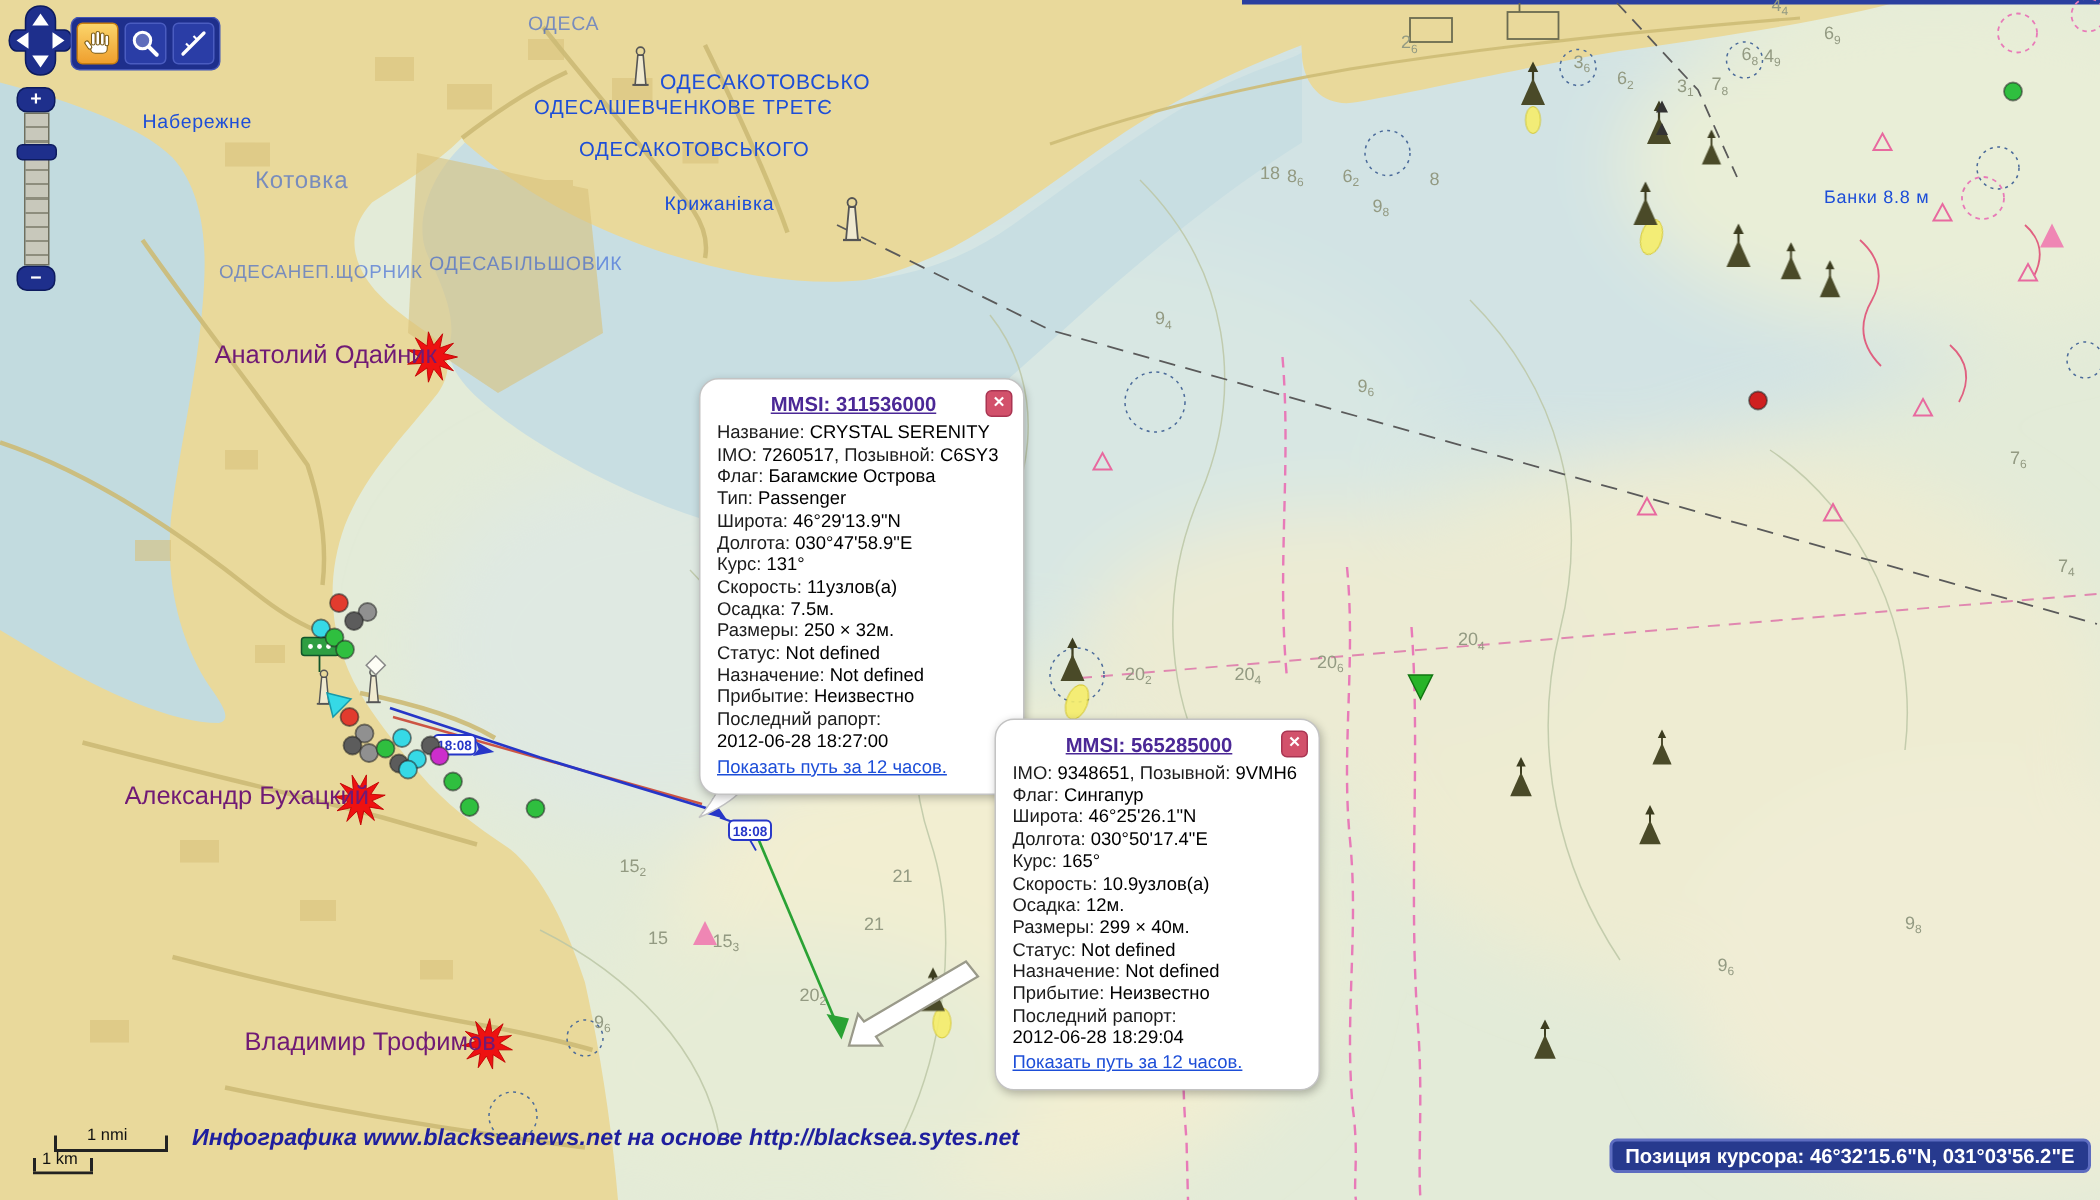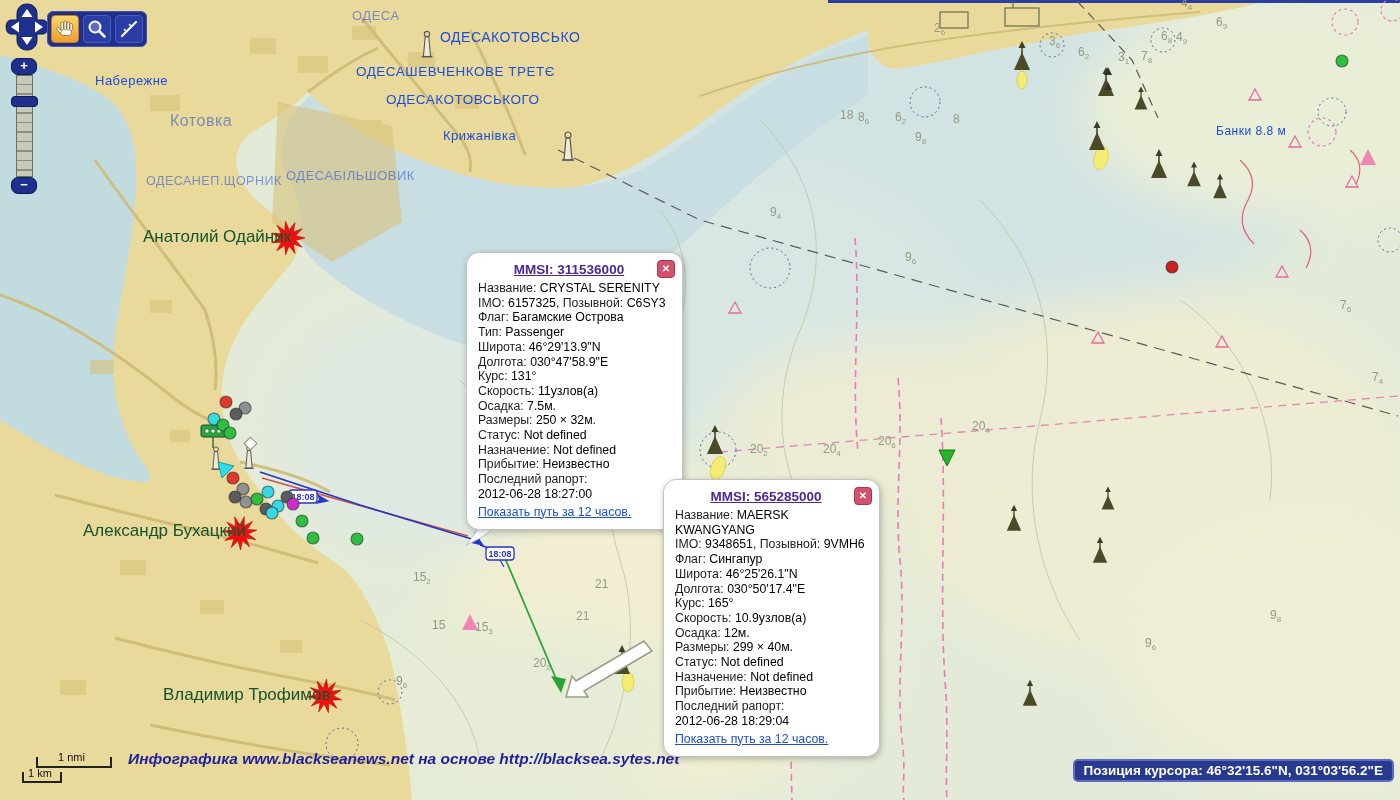--- a/index.html
+++ b/index.html
@@ -2,21 +2,21 @@
 <html><head>
 <meta charset="utf-8">
 <style>
   html,body{margin:0;padding:0;}
   body{width:1400px;height:800px;overflow:hidden;font-family:"Liberation Sans",sans-serif;}
   #map{position:relative;width:1400px;height:800px;background:#e3ebd8;}
   #terrain{position:absolute;left:0;top:0;}
   
   .place-label{position:absolute;color:#1d4ed8;letter-spacing:.5px;white-space:nowrap;}
   .place-label.faded{opacity:.55;}
-  .journalist-label{position:absolute;font-size:17px;color:#14532d;white-space:nowrap;}
+  .journalist-label{position:absolute;font-size:17px;color:#701a75;white-space:nowrap;}
   
   .popup{position:absolute;width:196px;background:#fff;border:1px solid #c3c3c3;border-radius:13px;
          box-shadow:1px 2px 6px rgba(0,0,0,.25);padding:8px 8px 9px 11px;z-index:30;}
   .popup .mmsi{display:block;text-align:center;font-size:13.5px;font-weight:bold;color:#4b2896;
                text-decoration:underline;margin:1px 14px 4px 0;cursor:pointer;}
   .popup .close-btn{position:absolute;top:7px;right:7px;width:16px;height:16px;background:#d2516b;
                border:1px solid #a93552;border-radius:4px;color:#fff;font-size:10px;font-weight:bold;
                text-align:center;line-height:15px;cursor:pointer;}
   .popup .row{font-size:12.3px;line-height:14.7px;color:#1c1c1c;}
   .popup .val{font-weight:normal;color:#000000;}
@@ -318,42 +318,42 @@
         <polygon points="336.8,708.2 328.7,703.1 328.4,712.7 324.3,704.0 318.8,711.8 320.1,702.3 311.2,706.0 317.5,698.7 308.0,697.0 317.2,694.2 310.2,687.6 319.4,690.3 317.1,681.0 323.4,688.2 326.5,679.1 327.9,688.5 335.4,682.5 331.5,691.3 341.0,690.3 333.0,695.5 341.6,699.9 332.0,699.9" fill="#ee1111" stroke="#c00000" stroke-width="0.6"></polygon>
       </g>
   </svg>
 
   <svg class="tail1" width="60" height="50">
     <path d="M28,2 L46,2 C44,18 36,30 8,42 C20,28 26,16 28,2 Z" fill="#fff" stroke="#c3c3c3" stroke-width="1"></path>
   </svg>
 
   <div id="label-layer">
       <div class="place-label faded" style="left: 352px; top: 8px; font-size: 13px;">ОДЕСА</div>
-      <div class="place-label" style="left: 440px; top: 29px; font-size: 14px;">ОДЕСАКОТОВСЬКО</div>
+      <div class="place-label" style="left: 440px; top: 46px; font-size: 14px;">ОДЕСАКОТОВСЬКО</div>
       <div class="place-label" style="left: 356px; top: 64px; font-size: 13.5px;">ОДЕСАШЕВЧЕНКОВЕ ТРЕТЄ</div>
       <div class="place-label" style="left: 386px; top: 92px; font-size: 13.5px;">ОДЕСАКОТОВСЬКОГО</div>
       <div class="place-label" style="left: 95px; top: 73px; font-size: 13px;">Набережне</div>
       <div class="place-label faded" style="left: 170px; top: 112px; font-size: 16px;">Котовка</div>
       <div class="place-label" style="left: 443px; top: 128px; font-size: 13px;">Крижанівка</div>
       <div class="place-label faded" style="left: 286px; top: 168px; font-size: 13px;">ОДЕСАБІЛЬШОВИК</div>
       <div class="place-label faded" style="left: 146px; top: 174px; font-size: 12.5px;">ОДЕСАНЕП.ЩОРНИК</div>
       <div class="place-label" style="left: 1200px; top: 124px; font-size: 12px; margin-left: 16px;">Банки 8.8 м</div>
     </div>
   <div id="journalist-layer">
       <div class="journalist-label" style="left: 143px; top: 227px;">Анатолий Одайник</div>
       <div class="journalist-label" style="left: 83px; top: 521px;">Александр Бухацкий</div>
       <div class="journalist-label" style="left: 163px; top: 685px;">Владимир Трофимов</div>
     </div>
 
   <div class="popup" style="left:443px;top:252px;margin-left:23px;">
     <a class="mmsi">MMSI: 311536000</a>
     <div class="close-btn">✕</div>
     <div class="rows">
         <div class="row"><span class="lbl">Название: </span><span class="val">CRYSTAL SERENITY</span></div>
-        <div class="row"><span class="lbl">IMO: </span><span class="val">6157325</span><span class="lbl">, Позывной: </span><span class="val">C6SY3</span></div>
+        <div class="row"><span class="lbl">IMO: </span><span class="val">7260517</span><span class="lbl">, Позывной: </span><span class="val">C6SY3</span></div>
         <div class="row"><span class="lbl">Флаг: </span><span class="val">Багамские Острова</span></div>
         <div class="row"><span class="lbl">Тип: </span><span class="val">Passenger</span></div>
         <div class="row"><span class="lbl">Широта: </span><span class="val">46°29'13.9"N</span></div>
         <div class="row"><span class="lbl">Долгота: </span><span class="val">030°47'58.9"E</span></div>
         <div class="row"><span class="lbl">Курс: </span><span class="val">131°</span></div>
         <div class="row"><span class="lbl">Скорость: </span><span class="val">11узлов(а)</span></div>
         <div class="row"><span class="lbl">Осадка: </span><span class="val">7.5м.</span></div>
         <div class="row"><span class="lbl">Размеры: </span><span class="val">250 × 32м.</span></div>
         <div class="row"><span class="lbl">Статус: </span><span class="val">Not defined</span></div>
         <div class="row"><span class="lbl">Назначение: </span><span class="val">Not defined</span></div>
@@ -361,21 +361,20 @@
         <div class="row"><span class="lbl">Последний рапорт:</span></div>
         <div class="row"><span class="val">2012-06-28 18:27:00</span></div>
       </div>
     <a class="pathlink">Показать путь за 12 часов.</a>
   </div>
 
   <div class="popup" style="left:663px;top:479px;">
     <a class="mmsi">MMSI: 565285000</a>
     <div class="close-btn">✕</div>
     <div class="rows">
-        <div class="row"><span class="lbl">Название: </span><span class="val">MAERSK KWANGYANG</span></div>
         <div class="row"><span class="lbl">IMO: </span><span class="val">9348651</span><span class="lbl">, Позывной: </span><span class="val">9VMH6</span></div>
         <div class="row"><span class="lbl">Флаг: </span><span class="val">Сингапур</span></div>
         <div class="row"><span class="lbl">Широта: </span><span class="val">46°25'26.1"N</span></div>
         <div class="row"><span class="lbl">Долгота: </span><span class="val">030°50'17.4"E</span></div>
         <div class="row"><span class="lbl">Курс: </span><span class="val">165°</span></div>
         <div class="row"><span class="lbl">Скорость: </span><span class="val">10.9узлов(а)</span></div>
         <div class="row"><span class="lbl">Осадка: </span><span class="val">12м.</span></div>
         <div class="row"><span class="lbl">Размеры: </span><span class="val">299 × 40м.</span></div>
         <div class="row"><span class="lbl">Статус: </span><span class="val">Not defined</span></div>
         <div class="row"><span class="lbl">Назначение: </span><span class="val">Not defined</span></div>

